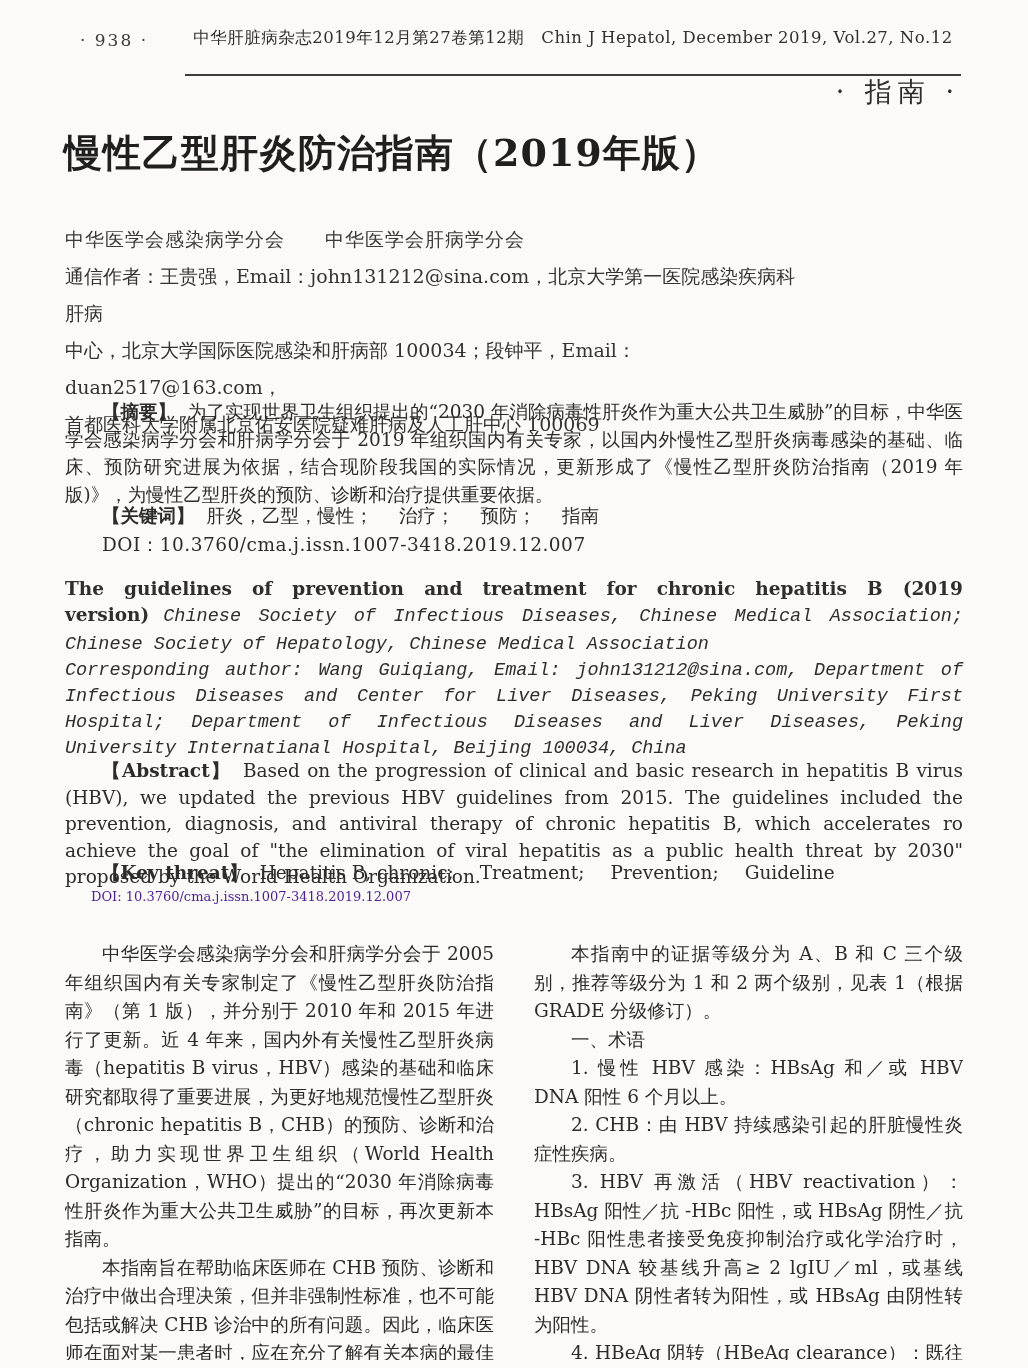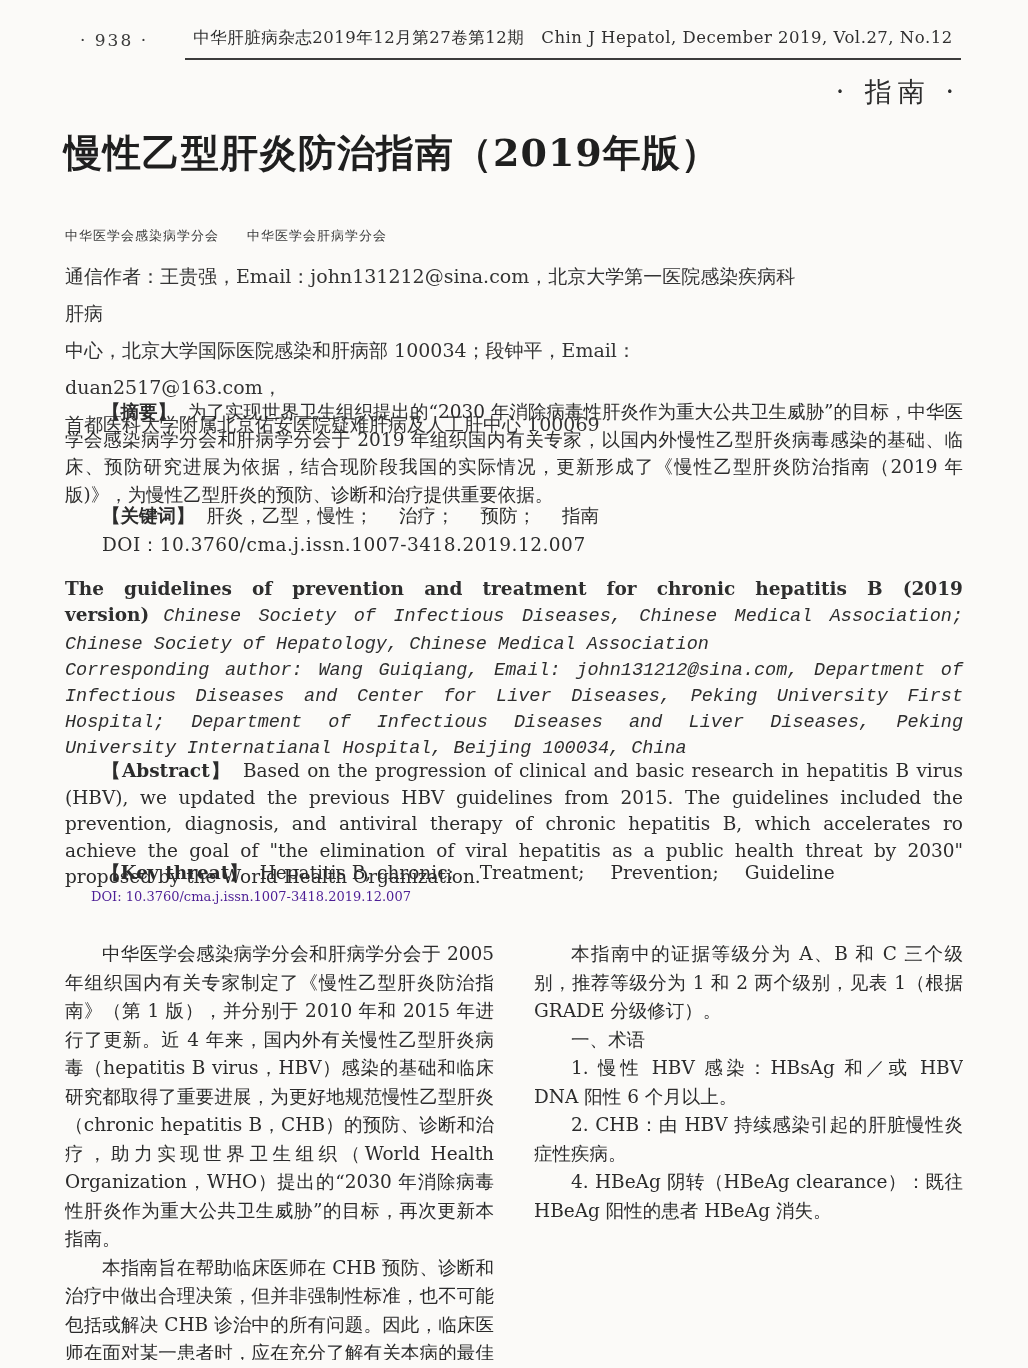--- a/index.html
+++ b/index.html
@@ -13,35 +13,35 @@
   }
   .page { position: absolute; inset: 0; }
 
   .page-number {
     position: absolute; left: 80px; top: 30px;
     font-size: 17px; letter-spacing: 2px; color: #3b3b3b;
   }
   .journal-header {
     position: absolute; left: 185px; top: 27px; width: 776px;
     text-align: center; font-size: 16.5px; color: #303030;
-    padding-bottom: 9px; border-bottom: 2px solid #3c3c3c;
+    padding-bottom: 25px; border-bottom: 2px solid #3c3c3c;
     letter-spacing: 0.5px; white-space: nowrap;
   }
   .section-label {
     position: absolute; right: 68px; top: 74px;
     font-size: 27px; color: #2d2d2d; letter-spacing: 6px;
   }
   .article-title {
     position: absolute; left: 64px; top: 128px;
     font-size: 38px; font-weight: 900; color: #1f1f1f; letter-spacing: 1px;
     white-space: nowrap;
   }
   .affiliations {
     position: absolute; left: 65px; top: 227px;
-    font-size: 13px; color: #3a3a3a; letter-spacing: 1px;
+    font-size: 19px; color: #3a3a3a; letter-spacing: 1px;
   }
   .correspondence {
     position: absolute; left: 65px; top: 258px; width: 740px;
     font-size: 19px; line-height: 37px; color: #333;
   }
   .abstract-cn {
     position: absolute; left: 65px; top: 398px; width: 898px;
     font-size: 18.5px; line-height: 27.6px; text-align: justify;
     text-indent: 2em; color: #2c2c2c;
   }
@@ -136,18 +136,19 @@
   <div class="columns">
     <div class="col">
       <p>中华医学会感染病学分会和肝病学分会于 2005 年组织国内有关专家制定了《慢性乙型肝炎防治指南》（第 1 版），并分别于 2010 年和 2015 年进行了更新。近 4 年来，国内外有关慢性乙型肝炎病毒（hepatitis B virus，HBV）感染的基础和临床研究都取得了重要进展，为更好地规范慢性乙型肝炎（chronic hepatitis B，CHB）的预防、诊断和治疗，助力实现世界卫生组织（World Health Organization，WHO）提出的“2030 年消除病毒性肝炎作为重大公共卫生威胁”的目标，再次更新本指南。</p>
       <p>本指南旨在帮助临床医师在 CHB 预防、诊断和治疗中做出合理决策，但并非强制性标准，也不可能包括或解决 CHB 诊治中的所有问题。因此，临床医师在面对某一患者时，应在充分了解有关本病的最佳临床证据、认真考虑患者病情及其意愿的基础上，根据自己的专业知识、临床经验和可利用的医疗资源，制定全面合理的诊疗方案。</p>
     </div>
     <div class="col">
       <p>本指南中的证据等级分为 A、B 和 C 三个级别，推荐等级分为 1 和 2 两个级别，见表 1（根据 GRADE 分级修订）。</p>
       <p>一、术语</p>
       <p>1. 慢性 HBV 感染：HBsAg 和／或 HBV DNA 阳性 6 个月以上。</p>
       <p>2. CHB：由 HBV 持续感染引起的肝脏慢性炎症性疾病。</p>
+      <p>3. HBV 再激活（HBV reactivation）：HBsAg 阳性／抗 -HBc 阳性，或 HBsAg 阴性／抗 -HBc 阳性患者接受免疫抑制治疗或化学治疗时，HBV DNA 较基线升高≥ 2 lgIU／ml，或基线 HBV DNA 阴性者转为阳性，或 HBsAg 由阴性转为阳性。</p>
       <p>4. HBeAg 阴转（HBeAg clearance）：既往 HBeAg 阳性的患者 HBeAg 消失。</p>
 
     </div>
   </div>
 
 </div>
 
 </body></html>

